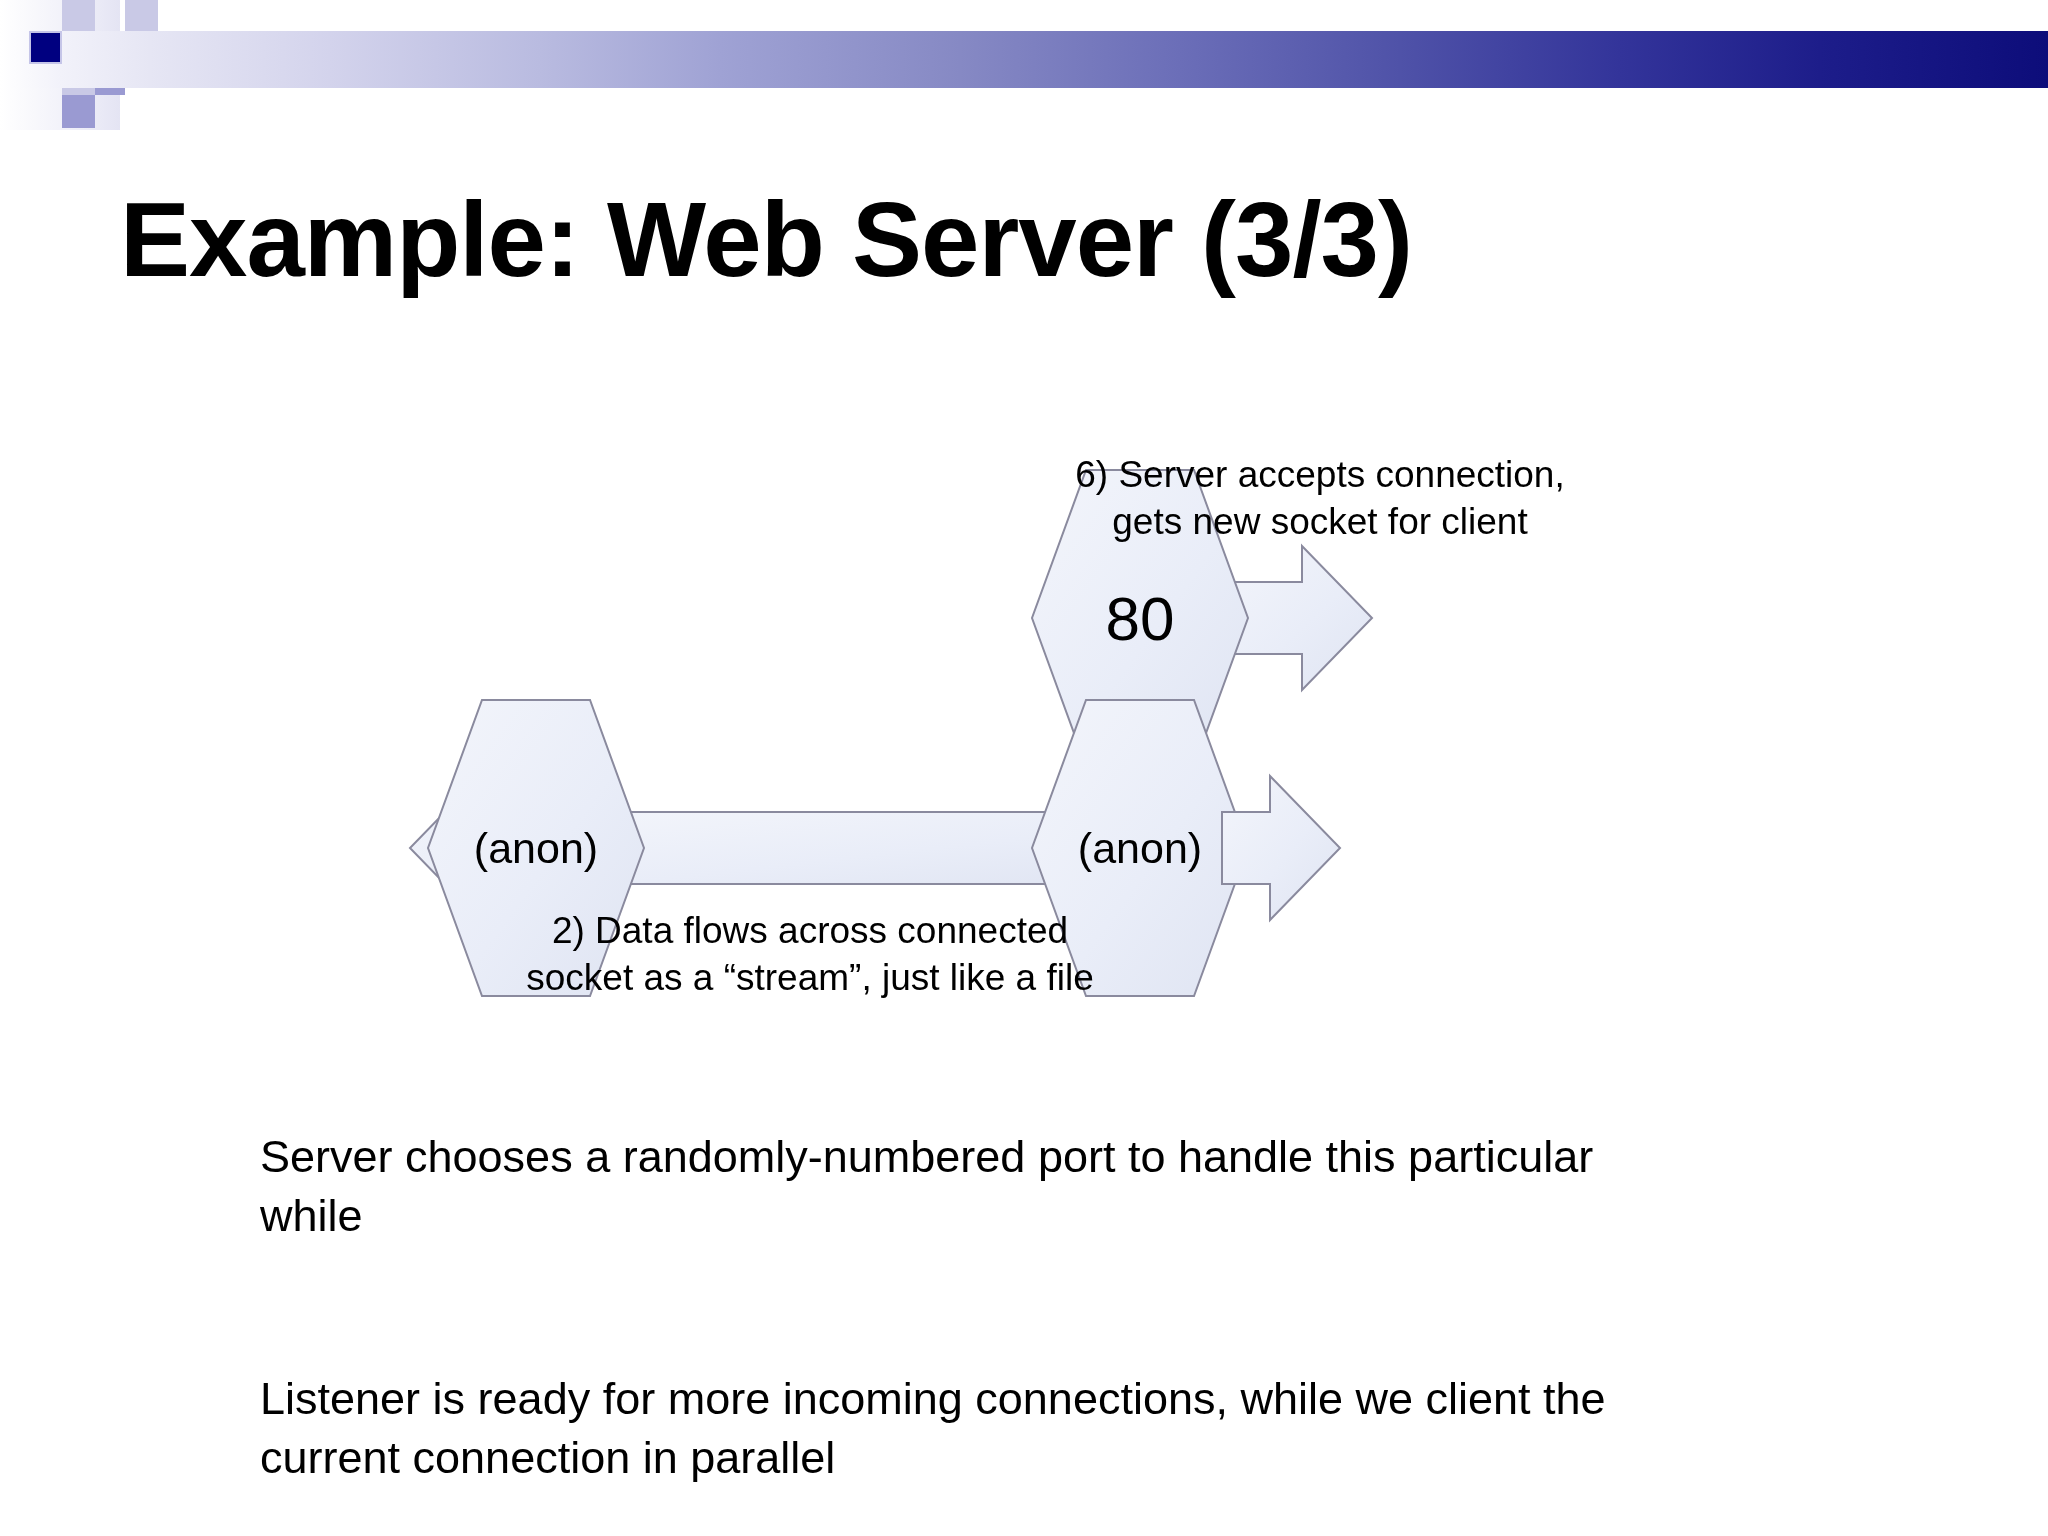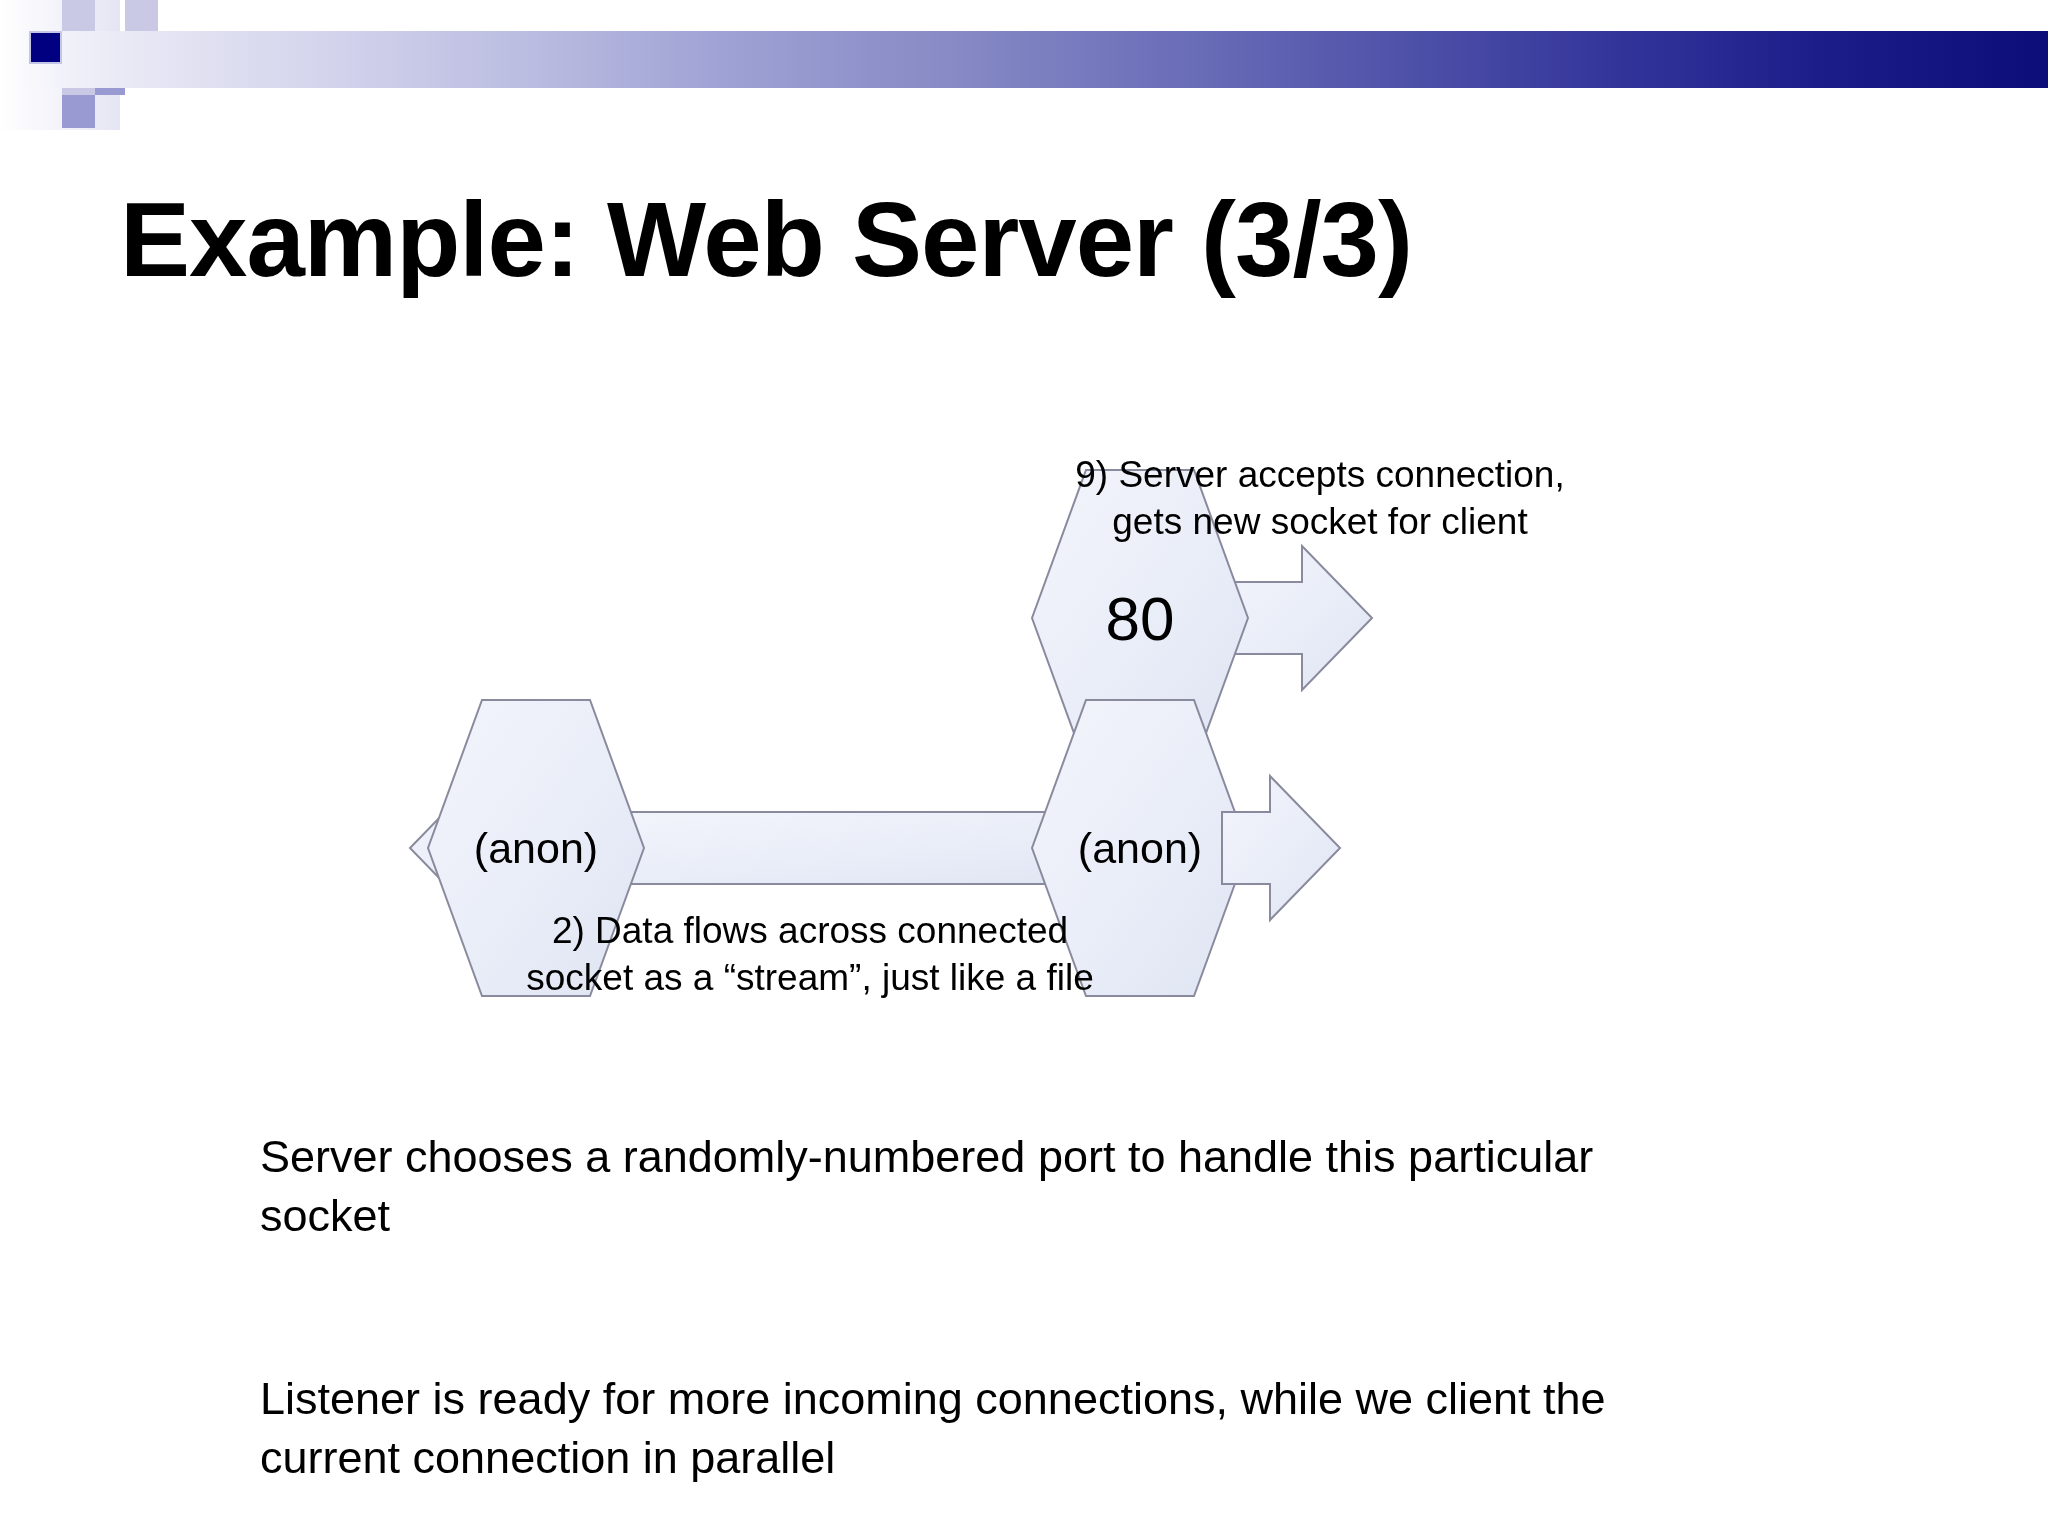--- a/index.html
+++ b/index.html
@@ -165,21 +165,21 @@
     <polygon points="482,248 590,248 644,396 590,544 482,544 428,396" fill="url(#shadeFill)" stroke="#8a8a9e" stroke-width="2"></polygon>
     <text x="536" y="396" text-anchor="middle" dominant-baseline="central" font-family="Liberation Sans, sans-serif" font-size="43" fill="#000000" id="svg-anon-left">(anon)</text>
 
     <polygon points="1086,248 1194,248 1248,396 1194,544 1086,544 1032,396" fill="url(#shadeFill)" stroke="#8a8a9e" stroke-width="2"></polygon>
     <text x="1140" y="396" text-anchor="middle" dominant-baseline="central" font-family="Liberation Sans, sans-serif" font-size="43" fill="#000000" id="svg-anon-right">(anon)</text>
 
     <path d="M 1222,360 L 1270,360 L 1270,324 L 1340,396 L 1270,468 L 1270,432 L 1222,432 Z" fill="url(#shadeFill)" stroke="#8a8a9e" stroke-width="2"></path>
   </svg>
 </div>
 
-<div class="note" id="note-accept">9) Server accepts connection,
+<div class="note" id="note-accept">6) Server accepts connection,
 gets new socket for client</div>
 
 <div class="note" id="note-stream">2) Data flows across connected
 socket as a “stream”, just like a file</div>
 
-<div class="body-para" id="para-1">Server chooses a randomly-numbered port to handle this particular socket</div>
+<div class="body-para" id="para-1">Server chooses a randomly-numbered port to handle this particular while</div>
 
 <div class="body-para" id="para-2">Listener is ready for more incoming connections, while we client the current connection in parallel</div>
 
 </body></html>

